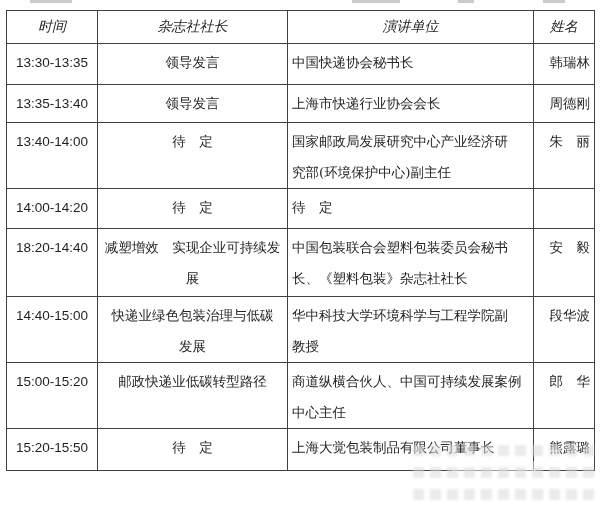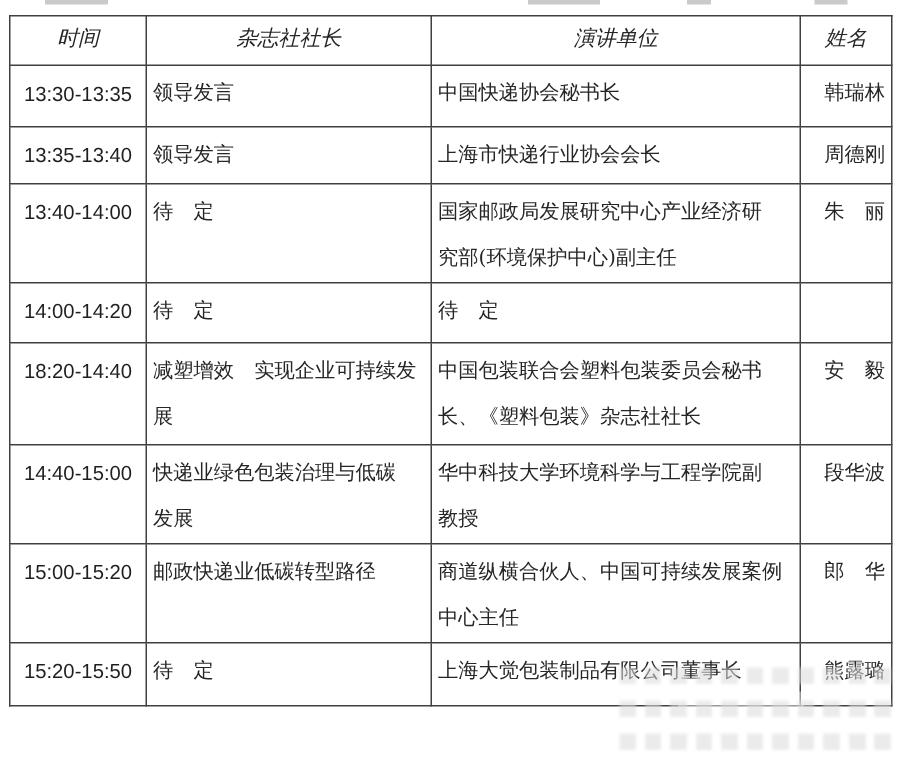--- a/index.html
+++ b/index.html
@@ -55,21 +55,21 @@
   tbody tr:nth-child(8) { height: 42px; margin-left: 40px; }
   tbody tr:nth-child(9) { height: 45px; }
 
   td.time {
     font-family: "Liberation Sans", "DejaVu Sans", sans-serif;
     font-size: 12.5px;
     font-weight: 600;
     text-align: center;
     color: #1f1f1f;
   }
-  td.topic { text-align: left; }
+  td.topic { text-align: center; }
   td.unit  { text-align: left; padding-left: 8px; }
   td.name  { text-align: right; padding-left: 6px; }
 
   
   .remnant {
     position: absolute;
     top: 0;
     height: 3px;
     background: #bdbdbd;
     opacity: 0.8;

